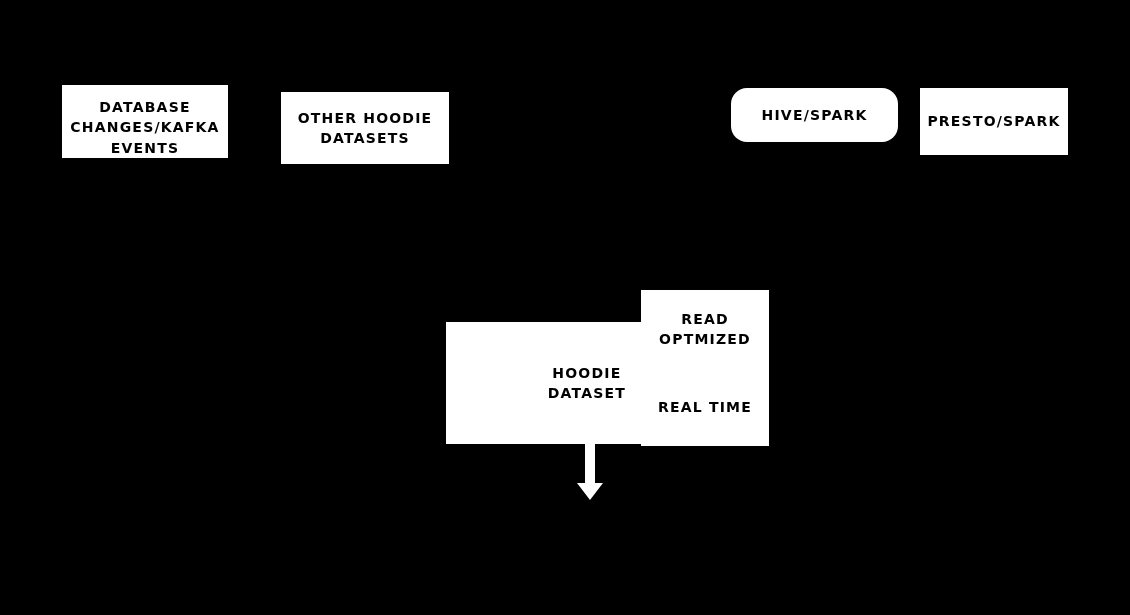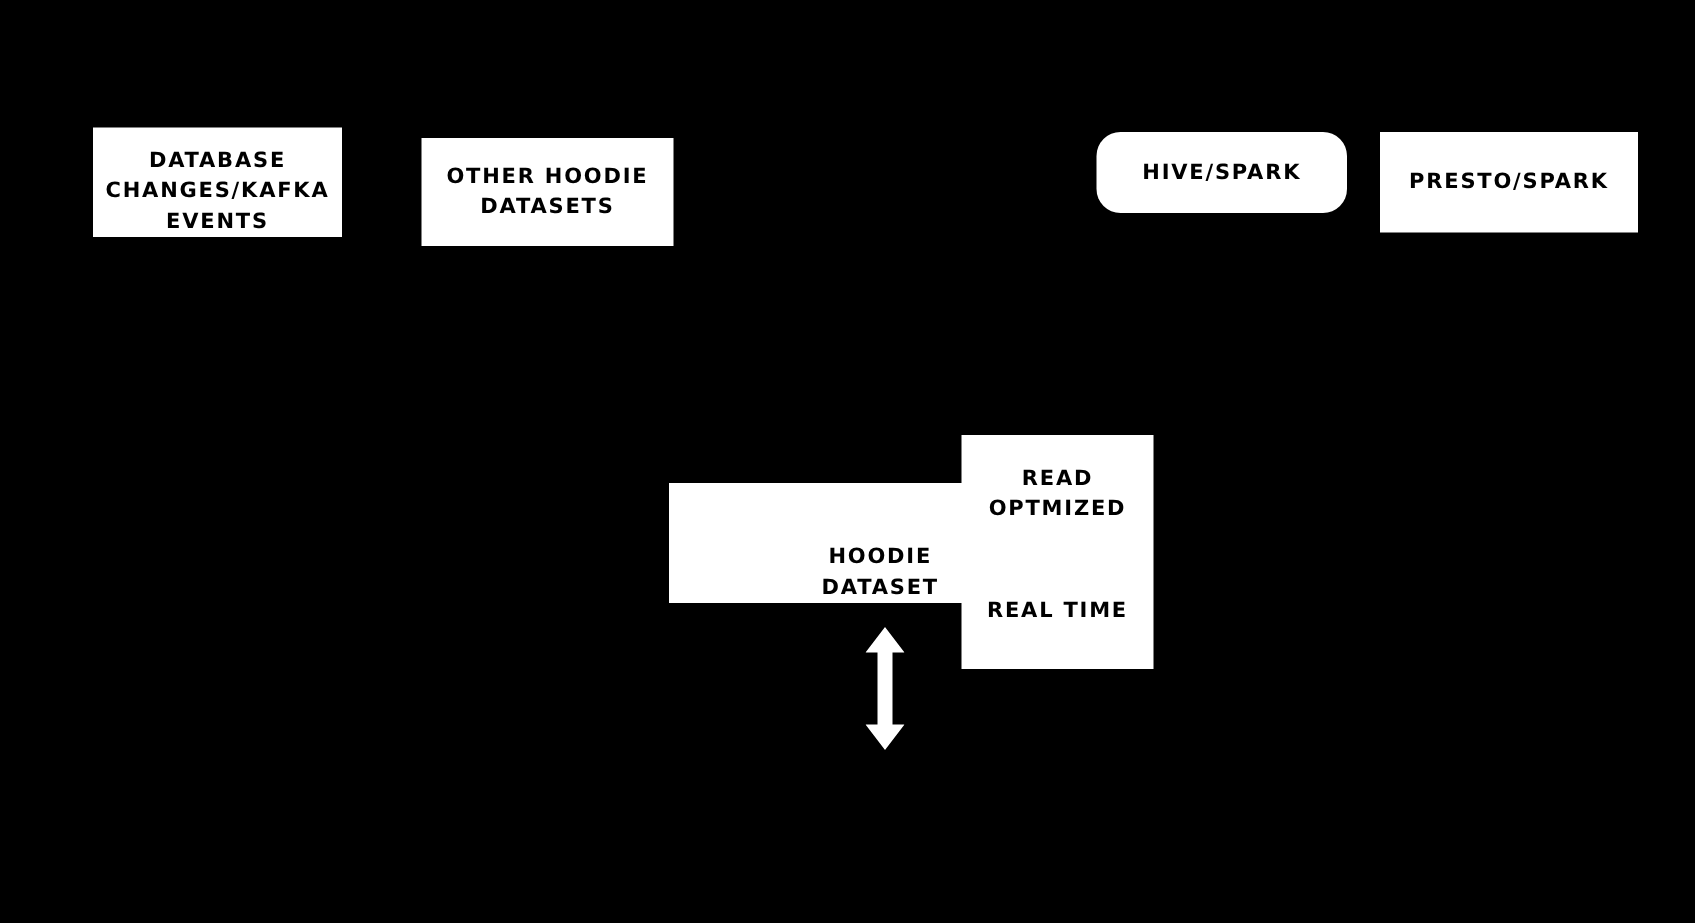--- a/index.html
+++ b/index.html
@@ -56,25 +56,25 @@
 
   <div class="node" style="left:281px; top:92px; width:168px; height:72px;">
     <span class="node-label">OTHER HOODIE
 DATASETS</span>
   </div>
 
   <div class="node" style="left:731px; top:88px; width:167px; height:54px;border-radius:16px;">
     <span class="node-label">HIVE/SPARK</span>
   </div>
 
-  <div class="node" style="left:920px; top:88px; width:172px; height:67px;">
+  <div class="node" style="left:920px; top:88px; width:148px; height:67px;">
     <span class="node-label">PRESTO/SPARK</span>
   </div>
 
-  <div class="node node--hoodie" style="left:446px; top:322px; width:196px; height:80px;align-items:flex-end;">
+  <div class="node node--hoodie" style="left:446px; top:322px; width:196px; height:122px;">
     <span class="node-label">HOODIE
 DATASET</span>
   </div>
 
   <div class="node" style="left:641px; top:290px; width:128px; height:78px;align-items:center;">
     <span class="node-label">READ
 OPTMIZED</span>
   </div>
 
   <div class="node" style="left:641px; top:368px; width:128px; height:78px;">

